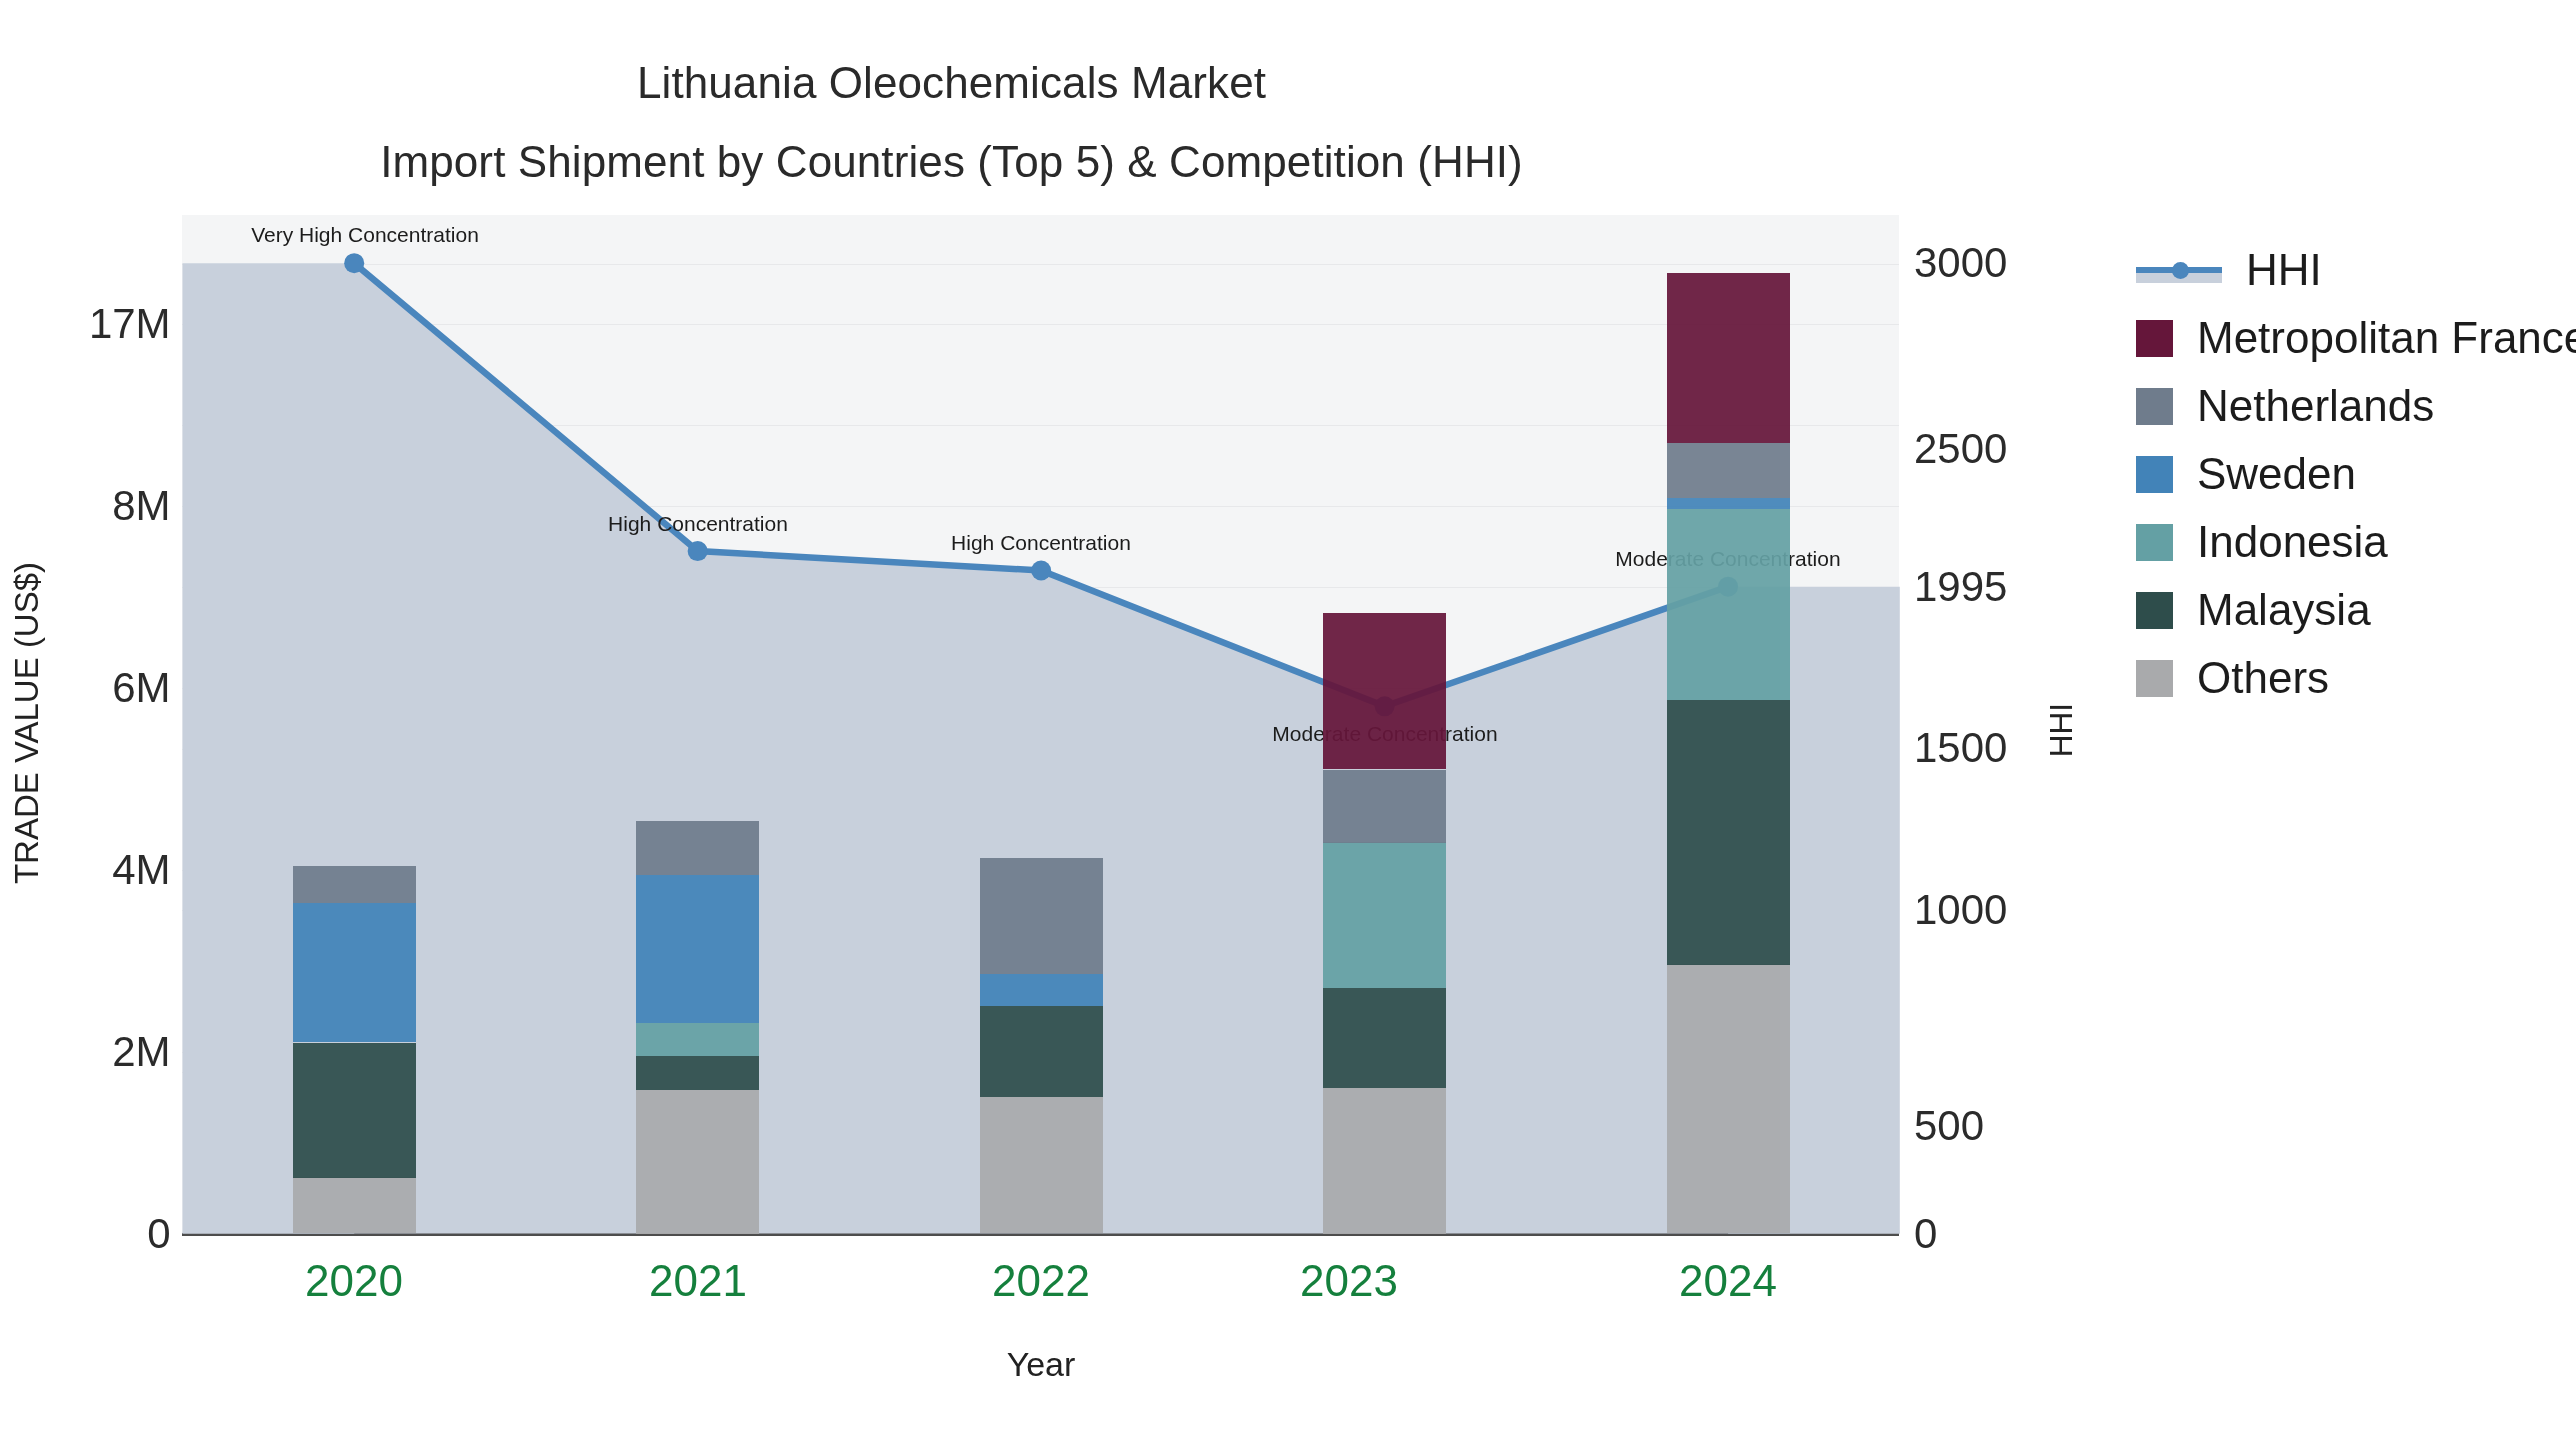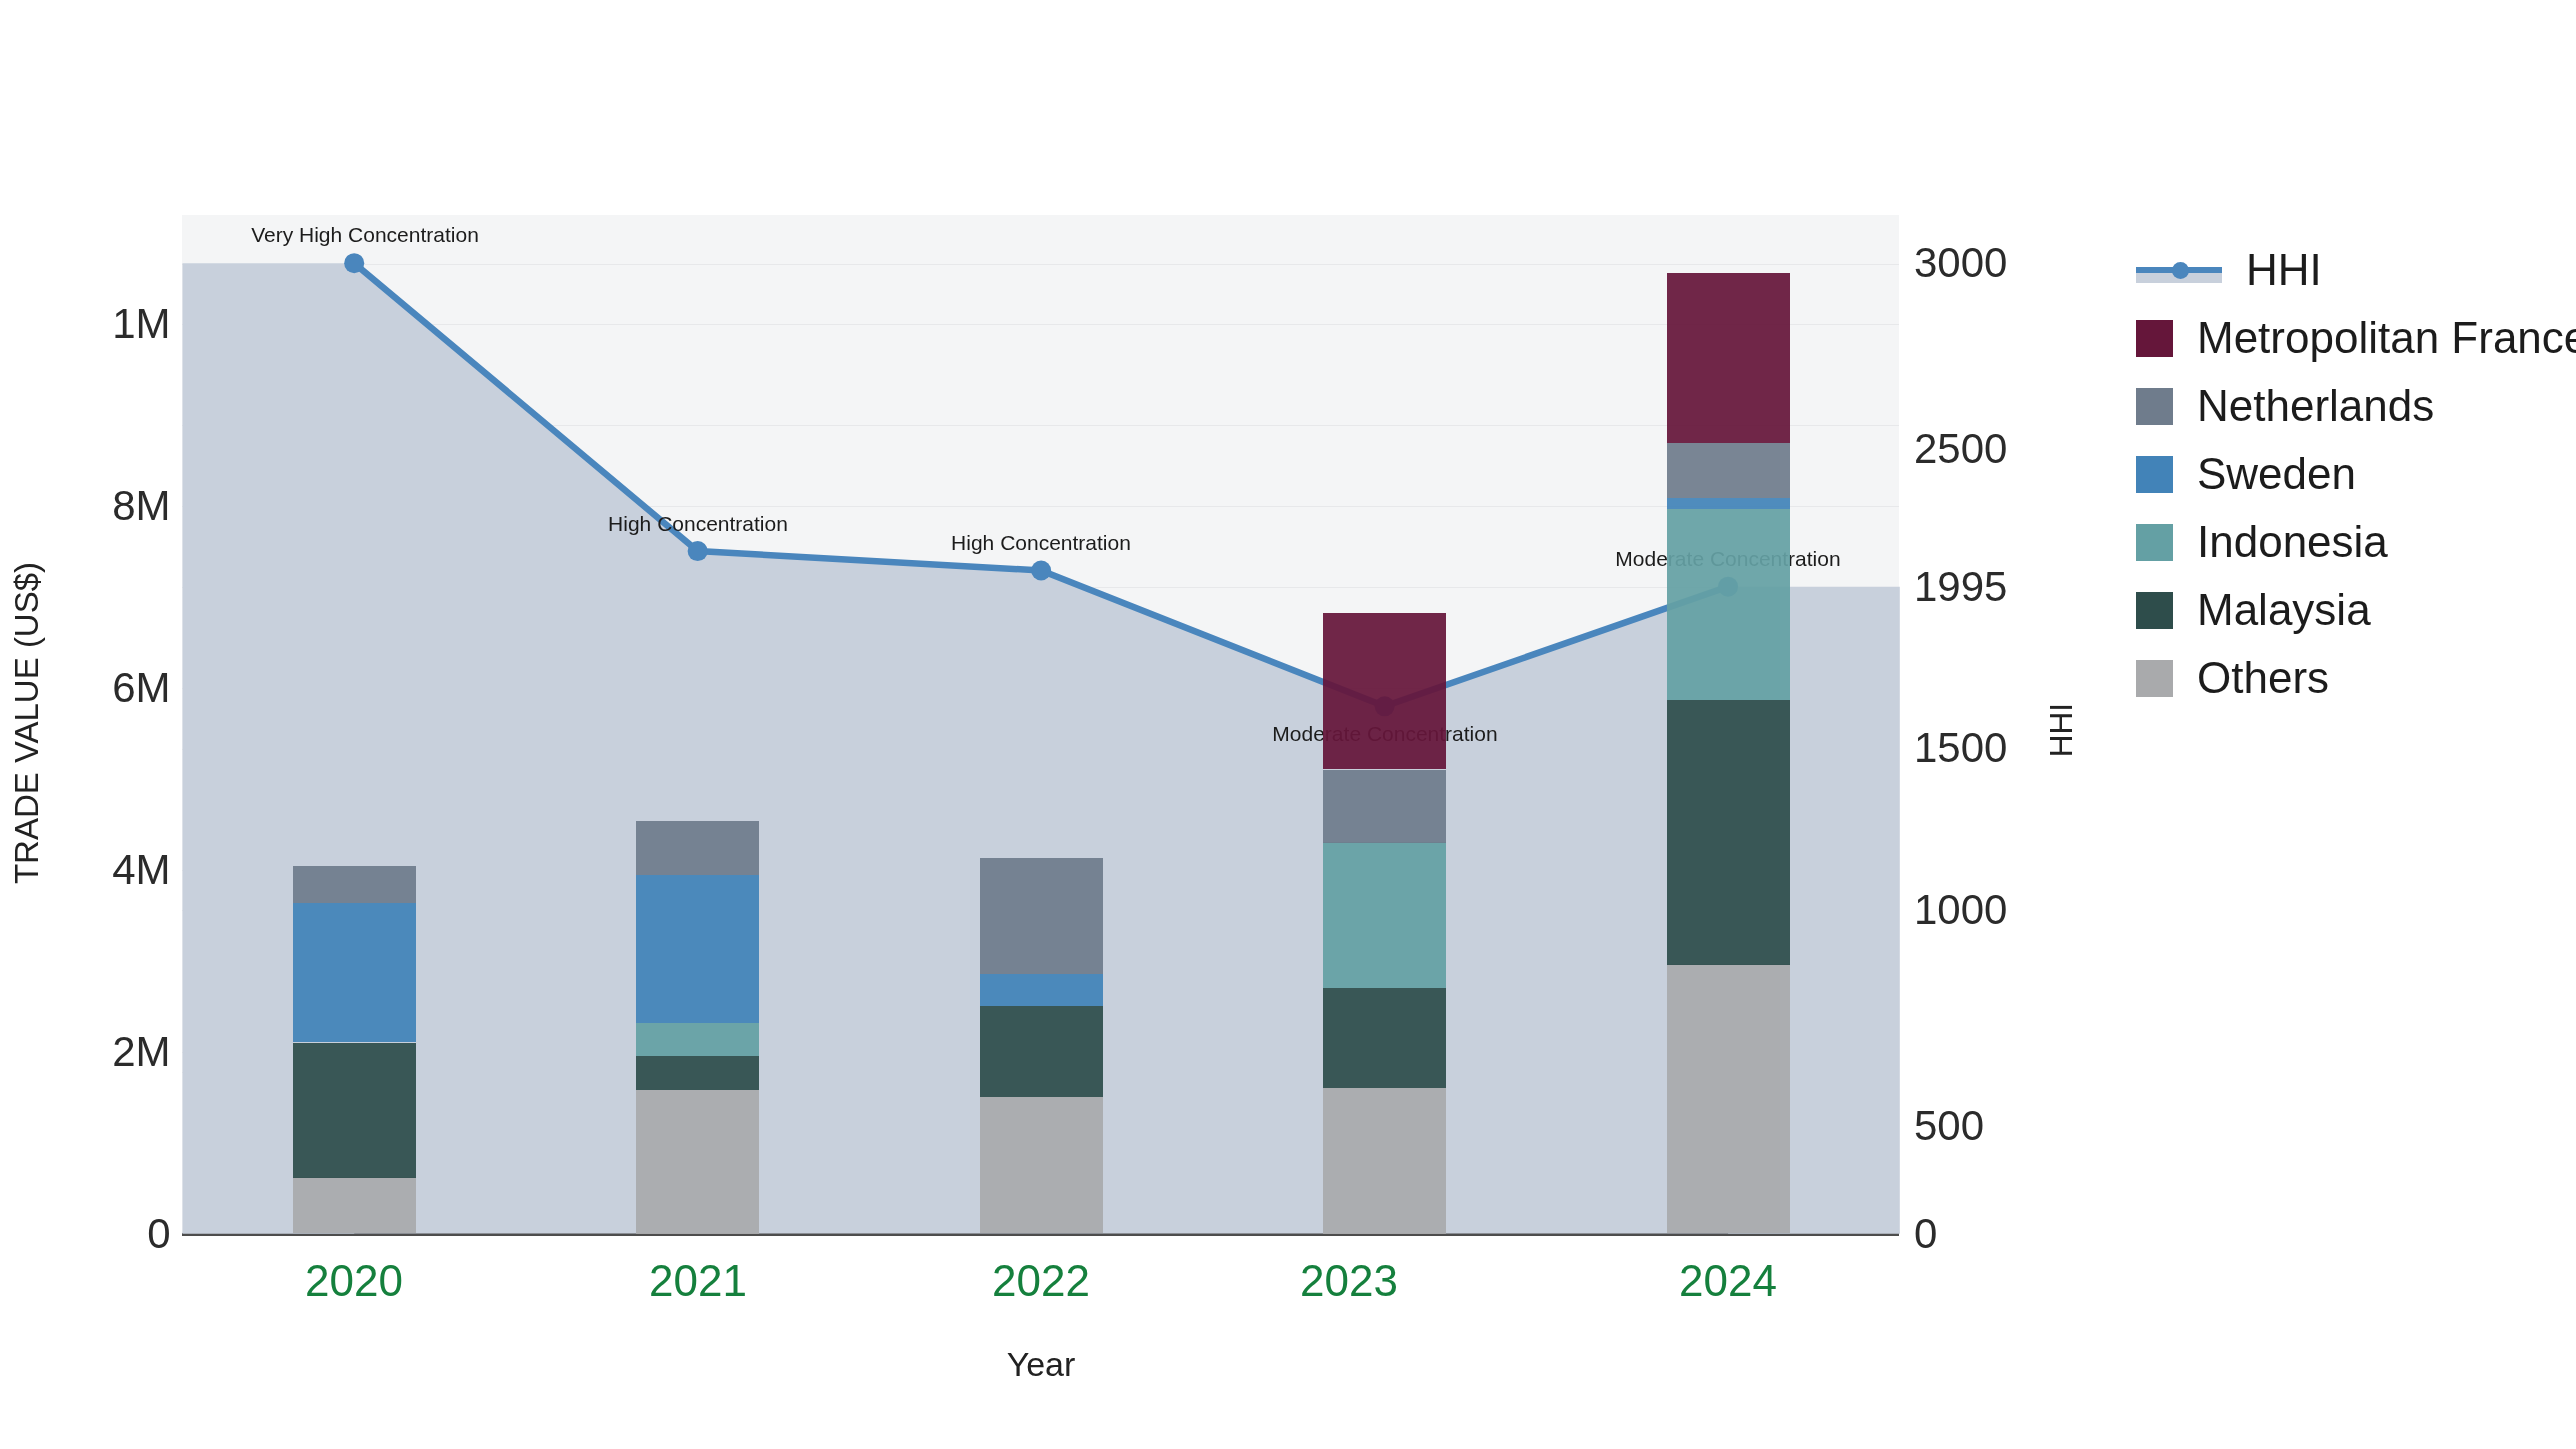--- a/index.html
+++ b/index.html
@@ -42,20 +42,24 @@
   .legend-line-marker .lm-area{position:absolute;left:0;bottom:5.7px;width:86px;height:11.4px;background:#c8d0dc;}
   .legend-line-marker .lm-line{position:absolute;left:0;top:15.7px;width:86px;height:5.7px;background:#4a86bd;}
   .legend-line-marker .lm-dot{position:absolute;left:36px;top:10px;width:17px;height:17px;border-radius:50%;background:#4a86bd;}
   .legend-label{font-size:44px;color:#1c1c1c;white-space:nowrap;line-height:1;}
 </style>
 </head>
 <body>
 
 <div id="root">
 
+  <div class="title-block">
+    <div class="title-line">Lithuania Oleochemicals Market</div>
+    <div class="title-line">Import Shipment by Countries (Top 5) &amp; Competition (HHI)</div>
+  </div>
 
   <div class="plot-frame" id="plot-frame">
       <div class="gridline" style="top: 1019px;"></div>
       <div class="gridline" style="top: 837px;"></div>
       <div class="gridline" style="top: 655px;"></div>
       <div class="gridline" style="top: 473px;"></div>
       <div class="gridline" style="top: 291px;"></div>
       <div class="gridline" style="top: 109px;"></div>
       <div class="gridline" style="top: 1019px;"></div>
       <div class="gridline" style="top: 857px;"></div>
@@ -86,21 +90,21 @@
       <div class="ann" style="left: 1385px; top: 734px;">Moderate Concentration</div>
       <div class="ann" style="left: 1728px; top: 559px;">Moderate Concentration</div>
     </div>
 
   <div class="ytick-left-wrap" id="ytick-left">
       <div class="ytick" style="top: 1234px;">0</div>
       <div class="ytick" style="top: 1052px;">2M</div>
       <div class="ytick" style="top: 870px;">4M</div>
       <div class="ytick" style="top: 688px;">6M</div>
       <div class="ytick" style="top: 506px;">8M</div>
-      <div class="ytick" style="top: 324px;">1M</div>
+      <div class="ytick" style="top: 324px;">17M</div>
     </div>
   <div class="ytick-right-wrap" id="ytick-right">
       <div class="ytick-r" style="top: 1234px;">0</div>
       <div class="ytick-r" style="top: 1126px;">500</div>
       <div class="ytick-r" style="top: 910px;">1000</div>
       <div class="ytick-r" style="top: 748px;">1500</div>
       <div class="ytick-r" style="top: 587px;">1995</div>
       <div class="ytick-r" style="top: 449px;">2500</div>
       <div class="ytick-r" style="top: 263px;">3000</div>
     </div>

